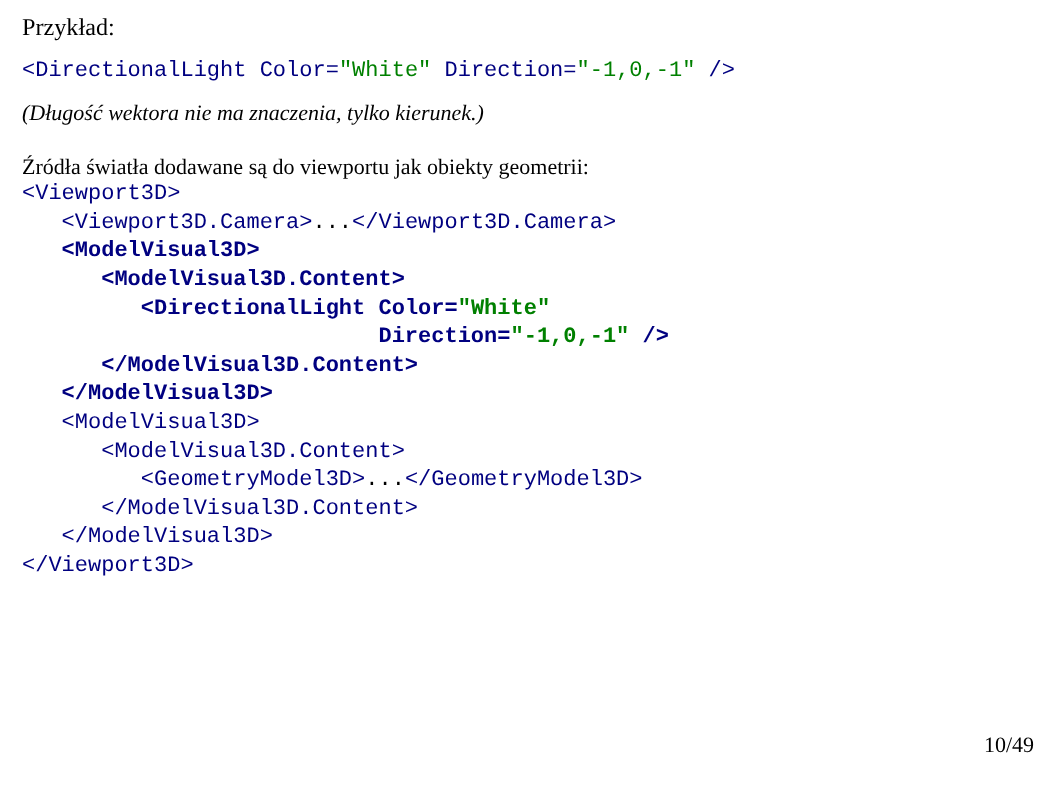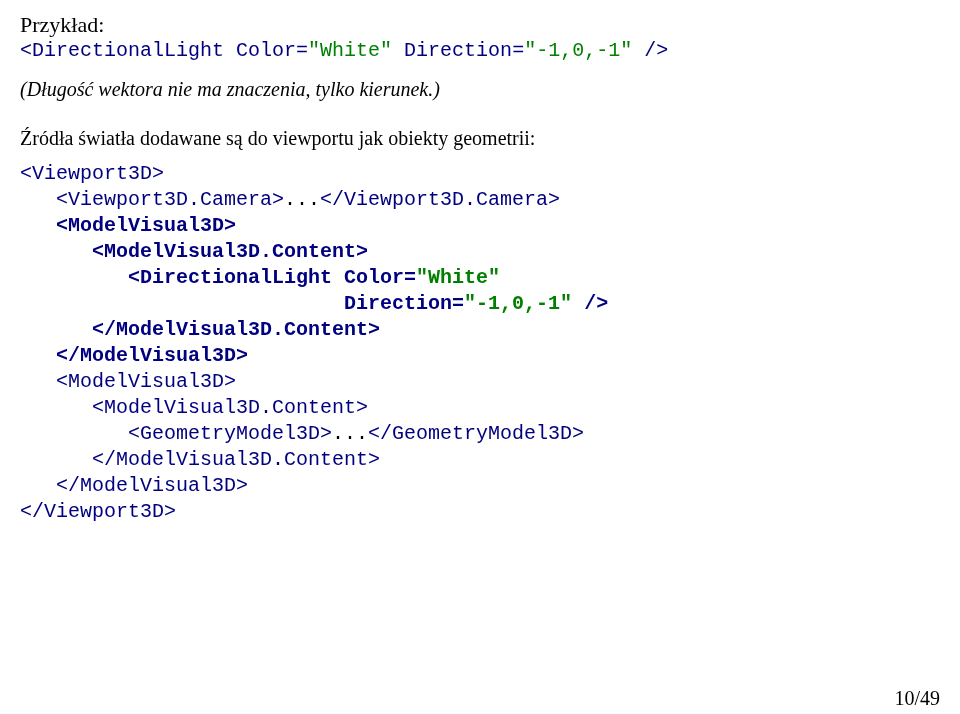--- a/index.html
+++ b/index.html
@@ -9,44 +9,45 @@
     font-size: 20px;
     background: #fff;
     color: #000;
     width: 960px;
     height: 714px;
     box-sizing: border-box;
     position: relative;
   }
   .heading {
     font-size: 22px;
+    margin-bottom: 14px;
   }
   pre.code {
     font-family: "Courier New", monospace;
     font-size: 20px;
     margin: 0 0 14px 0;
     white-space: pre;
     line-height: 1.3;
   }
   .italic-note {
     font-style: italic;
     font-size: 20px;
     margin-bottom: 26px;
   }
   .para {
     font-size: 20px;
-    margin-bottom: 11px;
+    margin-bottom: 0;
   }
   .navy { color: #000080; }
   .green { color: #008000; }
   .text-black { color: #000000; }
   .bold { font-weight: bold; }
   .page-num {
     position: absolute;
-    bottom: 4px;
+    bottom: 24px;
     right: 20px;
     font-size: 20px;
   }
 </style>
 </head>
 <body>
 
 <div class="heading">Przykład:</div>
 
 <pre class="code"><span class="navy">&lt;DirectionalLight</span><span class="navy"> Color</span><span class="navy">=</span><span class="green">"White"</span><span class="navy"> Direction</span><span class="navy">=</span><span class="green">"-1,0,-1"</span><span class="navy"> /&gt;</span></pre>

